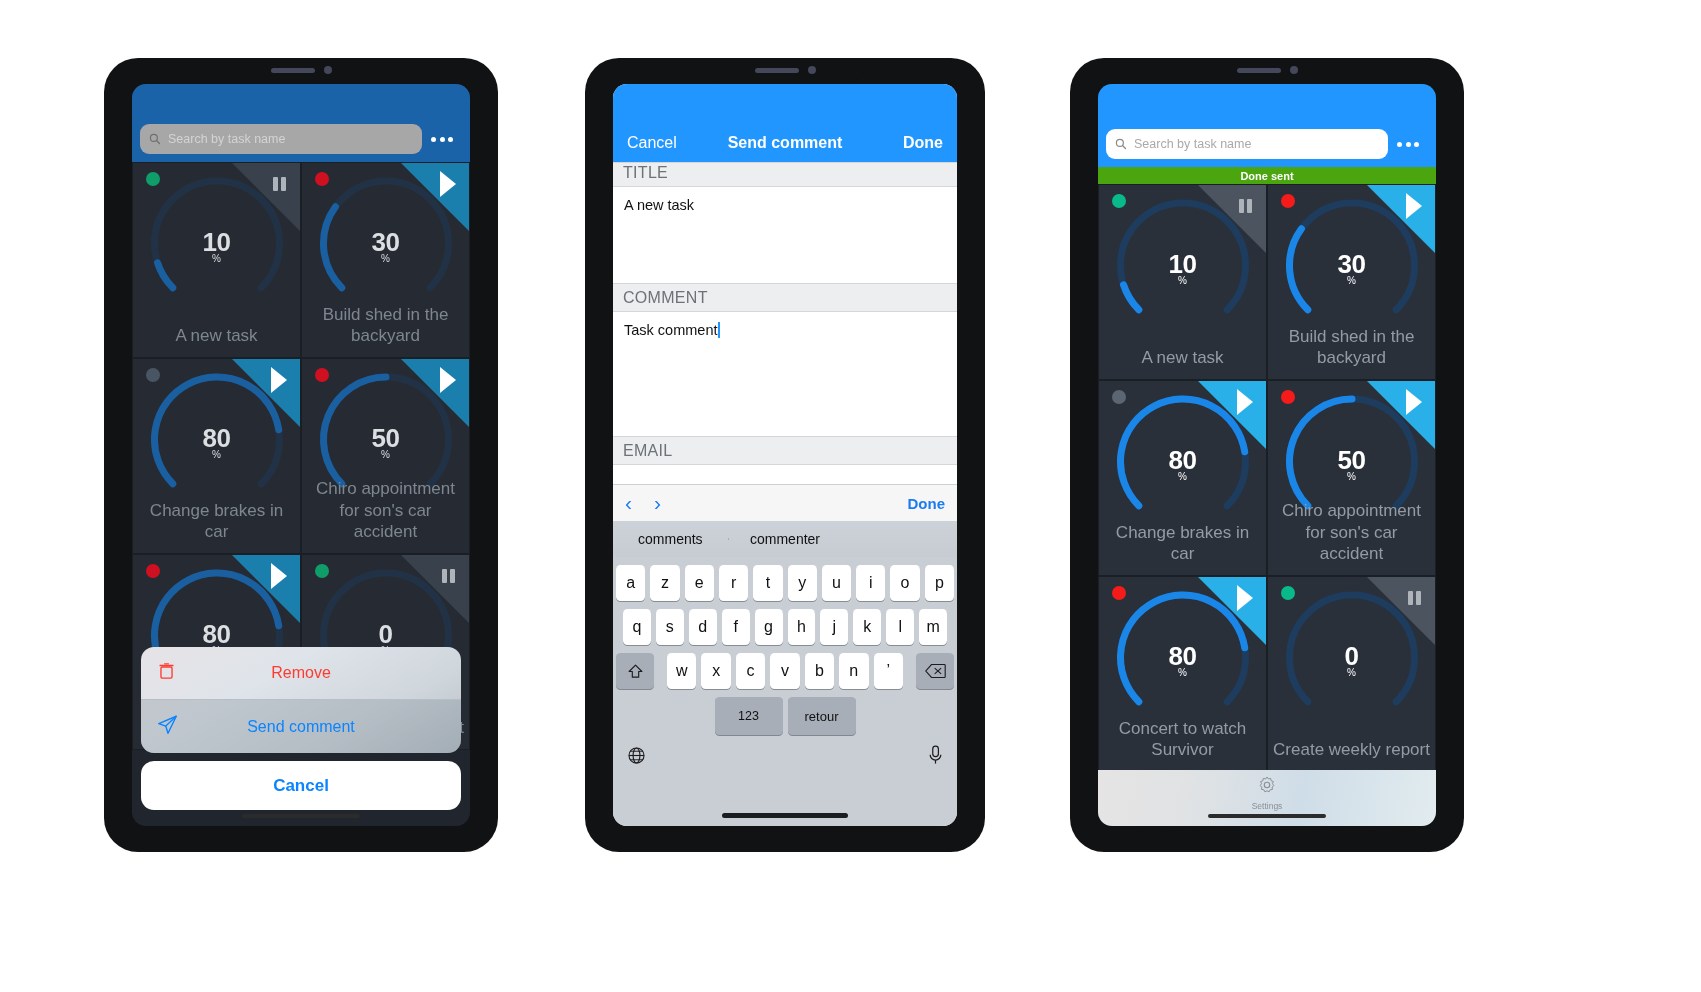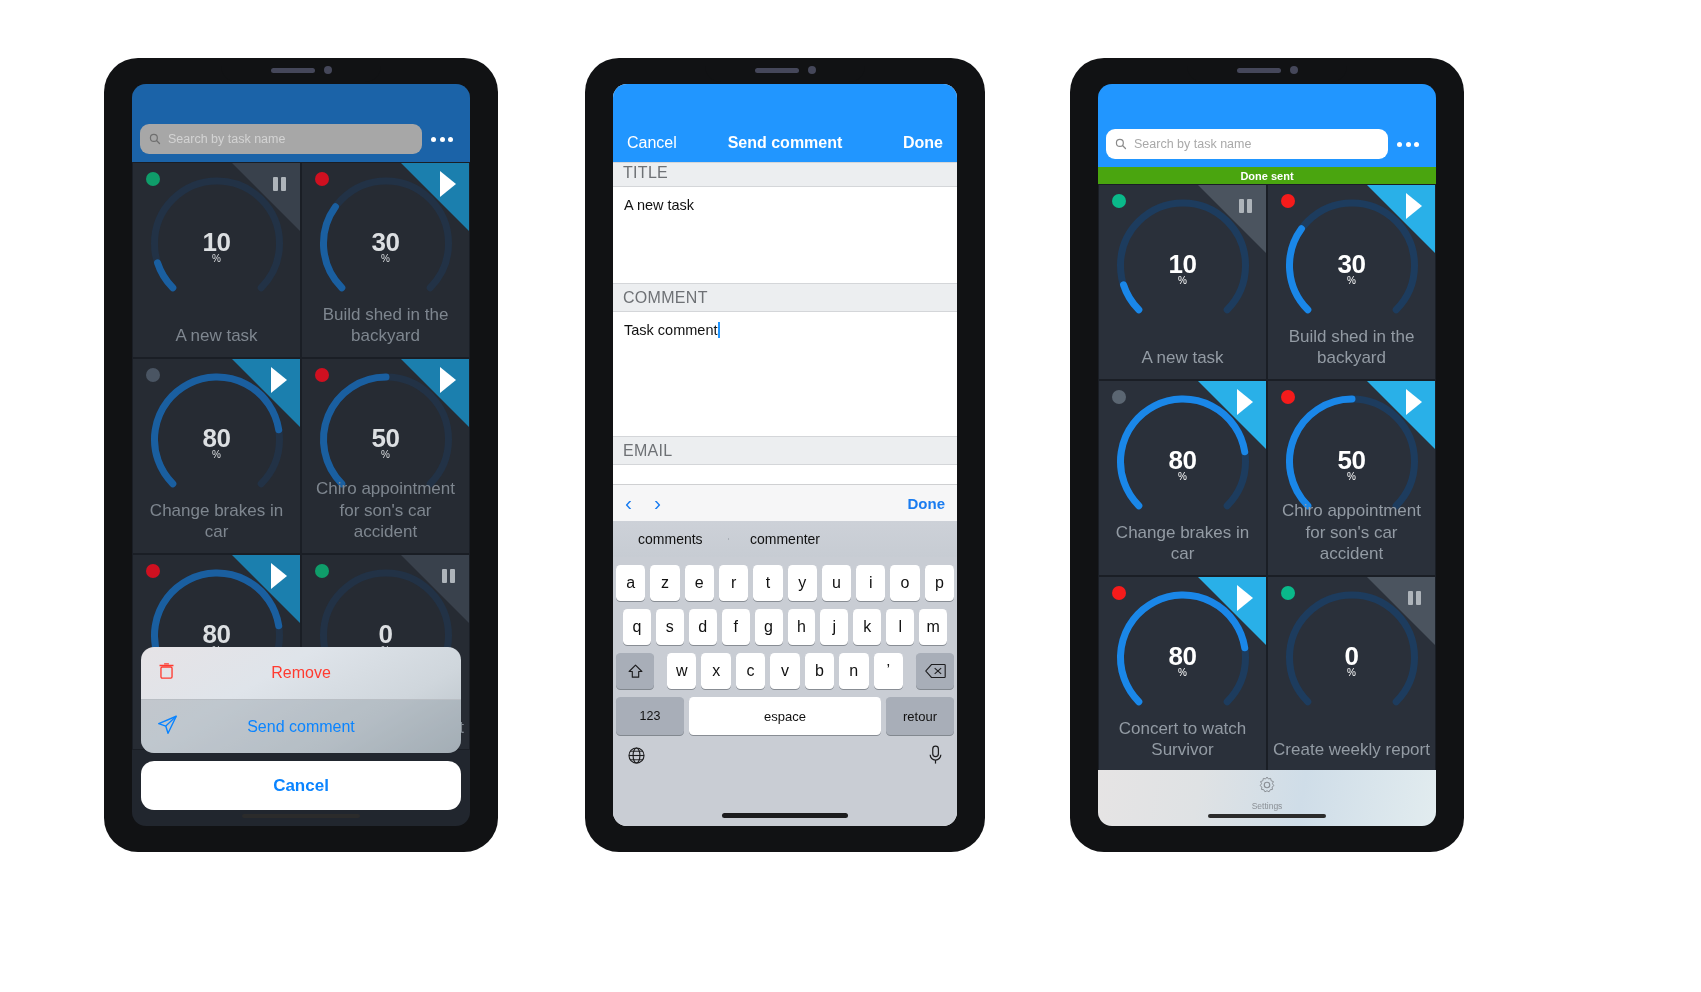--- a/index.html
+++ b/index.html
@@ -450,21 +450,20 @@
             <div class="key wide" style="flex:0 0 38px;">
               <svg width="21" height="16" viewBox="0 0 26 18">
                 <path d="M8 1 H24 a1 1 0 0 1 1 1 v14 a1 1 0 0 1 -1 1 H8 L1 9 Z" fill="none" stroke="#1c1c1e" stroke-width="1.4"></path>
                 <line x1="12" y1="5.5" x2="20" y2="12.5" stroke="#1c1c1e" stroke-width="1.4"></line>
                 <line x1="20" y1="5.5" x2="12" y2="12.5" stroke="#1c1c1e" stroke-width="1.4"></line>
               </svg>
             </div>
           </div>
           <div class="krow">
             <div class="key wide sm" style="flex:0 0 68px; height:38px;">123</div>
-            <div class="key sm" style="flex:1; height:38px; font-size:13px;">espace</div>
             <div class="key wide sm" style="flex:0 0 68px; height:38px; font-size:13px;">retour</div>
           </div>
           <div class="kbbottom">
             <svg width="19" height="19" viewBox="0 0 24 24">
               <circle cx="12" cy="12" r="9.5" fill="none" stroke="#1c1c1e" stroke-width="1.4"></circle>
               <ellipse cx="12" cy="12" rx="4.3" ry="9.5" fill="none" stroke="#1c1c1e" stroke-width="1.4"></ellipse>
               <line x1="2.5" y1="12" x2="21.5" y2="12" stroke="#1c1c1e" stroke-width="1.4"></line>
               <line x1="4" y1="6.6" x2="20" y2="6.6" stroke="#1c1c1e" stroke-width="1.2"></line>
               <line x1="4" y1="17.4" x2="20" y2="17.4" stroke="#1c1c1e" stroke-width="1.2"></line>
             </svg>

